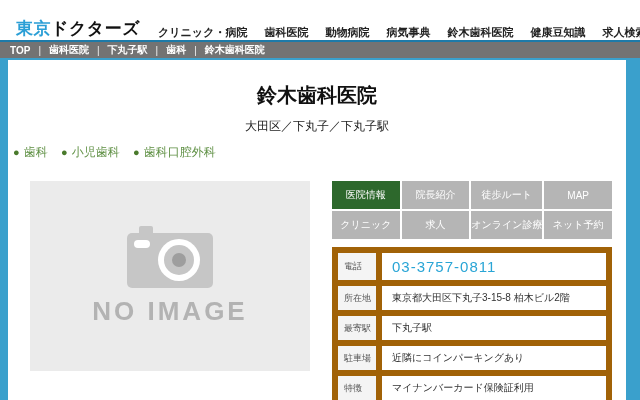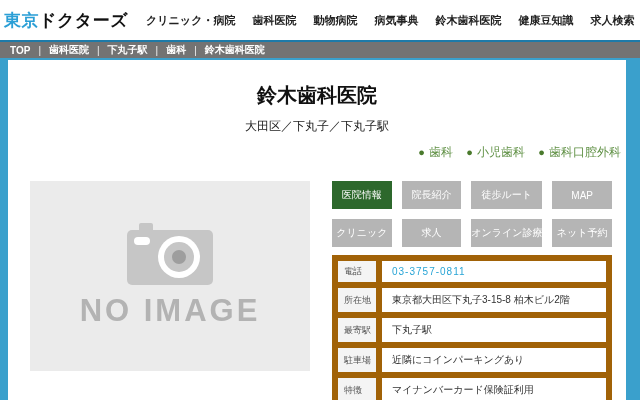--- a/index.html
+++ b/index.html
@@ -1,57 +1,57 @@
 <!DOCTYPE html>
 <html><head>
 <meta charset="utf-8">
 <style>
   * { margin:0; padding:0; box-sizing:border-box; }
   html,body { width:640px; height:400px; overflow:hidden; }
   body { font-family:"Liberation Sans", sans-serif; background:#3aa0cc; position:relative; }
 
   
-  .header { position:absolute; top:0; left:0; width:640px; height:40px; background:#ffffff; display:flex; align-items:center; padding:0 12px 0 4px; }
+  .header { position:absolute; top:0; left:0; width:640px; height:40px; background:#ffffff; display:flex; align-items:flex-end; padding:0 12px 0 16px; }
   .logo { font-weight:900; font-size:17px; letter-spacing:0.5px; white-space:nowrap; cursor:pointer; }
   .logo .l1 { color:#2b9fd6; }
   .logo .l2 { color:#111111; }
   .topnav { display:flex; gap:17px; margin-left:18px; flex:1; }
   .topnav span { font-size:11px; font-weight:bold; color:#222222; white-space:nowrap; cursor:pointer; }
 
   
   .breadcrumb { position:absolute; top:40px; left:0; width:640px; height:18px; background:#737373; border-top:2px solid #1d7aa8; display:flex; align-items:center; padding-left:10px; }
   .breadcrumb span { color:#ffffff; font-size:10px; font-weight:600; }
   .breadcrumb .sep { margin:0 8px; font-weight:400; opacity:0.9; }
 
   
   .card { position:absolute; top:60px; left:8px; width:618px; height:340px; background:#ffffff; overflow:hidden; }
 
   .clinic-title { text-align:center; margin-top:22px; font-size:20px; font-weight:bold; color:#111111; }
   .clinic-area { text-align:center; margin-top:9px; font-size:12px; color:#222222; }
-  .clinic-tags { text-align:right; margin-top:9px; font-size:12px;padding-left:31px; }
+  .clinic-tags { text-align:left; margin-top:9px; font-size:12px; }
   .clinic-tags .tag { margin:0 5px; color:#5f9044; }
   .clinic-tags .dot { color:#4a7a2c; font-size:11px; margin-right:4px; }
 
   .cols { display:flex; margin-top:20px; padding-left:22px; }
 
   
   .noimg { width:280px; height:190px; background:#ebebeb; display:flex; flex-direction:column; align-items:center; justify-content:center; }
-  .noimg-label { margin-top:8px; font-size:31px; font-weight:bold; color:#b3b3b3; letter-spacing:3px; }
+  .noimg-label { margin-top:8px; font-size:26px; font-weight:bold; color:#b3b3b3; letter-spacing:3px; }
 
   
   .rightcol { width:280px; margin-left:22px; }
-  .tabs { display:grid; grid-template-columns:repeat(4,1fr); gap:10px; }
+  .tabs { display:grid; grid-template-columns:repeat(4,1fr); gap:2px; }
   .tab { height:28px; display:flex; align-items:center; justify-content:center; background:#b5b5b5; color:#ffffff; font-size:10px; cursor:pointer; white-space:nowrap; }
   .tab.active { background:#2d682c; }
 
   .info-table { width:100%; border-collapse:collapse; margin-top:8px; border:1px solid #e5e5e5; }
   .info-table td { border:6px solid #a16207; vertical-align:middle; }
   .info-table .lbl { width:44px; background:#f4f4f4; font-size:9px; color:#555555; padding:0 0 0 6px; }
   .info-table .val { font-size:10px; color:#333333; padding:5px 4px 5px 10px; }
-  .info-table .phone { font-size:10px; color:#29a5d6; letter-spacing:1px; font-weight:500; padding-top:5px; padding-bottom:5px; }
+  .info-table .phone { font-size:15px; color:#29a5d6; letter-spacing:1px; font-weight:500; padding-top:5px; padding-bottom:5px; }
 
   .hours-title { margin-top:9px; font-size:10px; font-weight:bold; color:#111111; }
 </style>
 </head>
 <body>
 
 <div class="header">
   <div class="logo">
     <span class="l1">東京</span><span class="l2">ドクターズ</span>
   </div>

